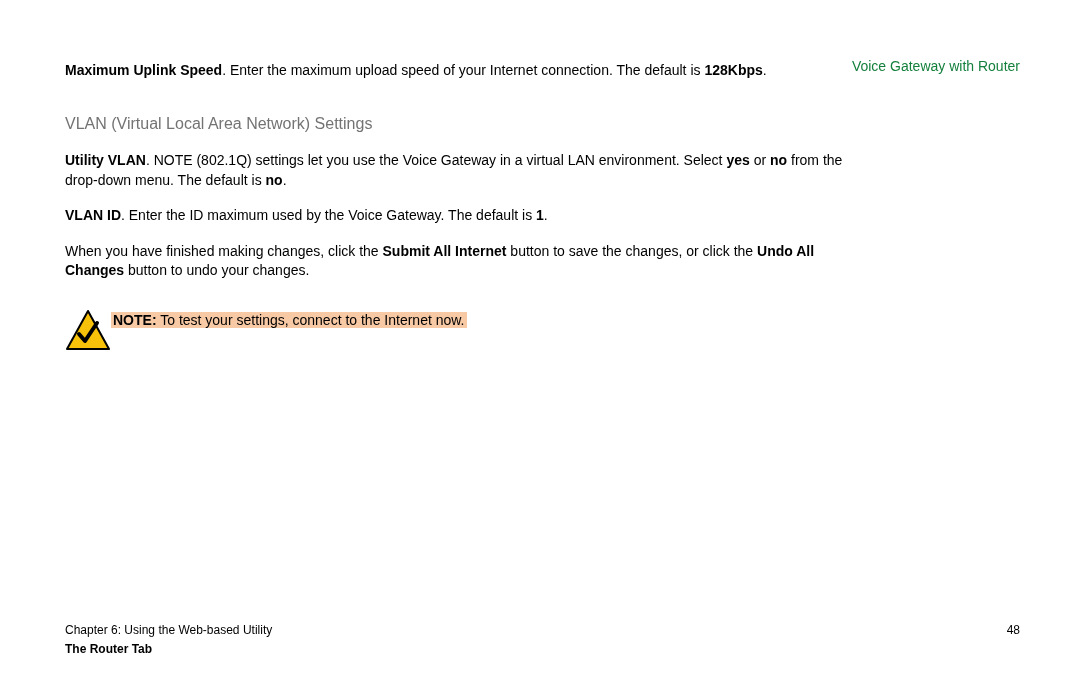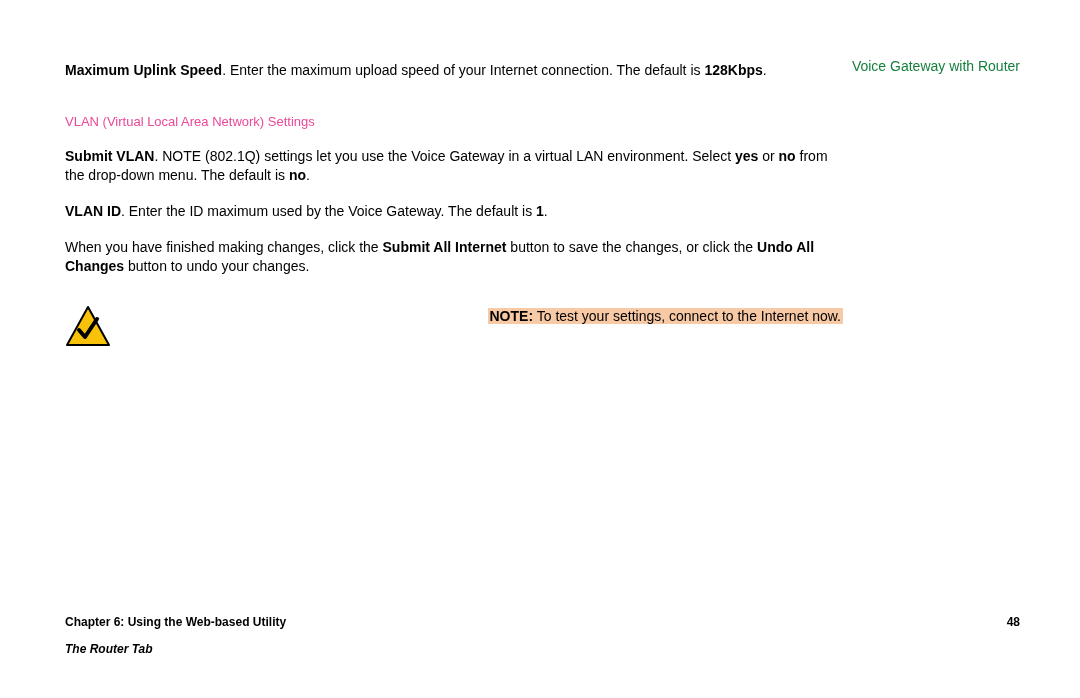--- a/index.html
+++ b/index.html
@@ -34,30 +34,29 @@
     width: 778px;
   }
   .para {
     margin: 16px 0 16px 0;
   }
   .bold {
     font-weight: 700;
   }
   h2.section-heading {
     font-weight: 400;
-    font-size: 13px;
+    font-size: 16px;
     margin: 32px 0 12px 0;
-    color: #ec4899;
+    color: #737373;
   }
   .note-row {
     display: flex;
     align-items: flex-start;
-    gap: 22px;
+    gap: 0;
     margin-top: 28px;
-    justify-content: space-between;
   }
   .note-icon {
     width: 46px;
     height: 40px;
     flex: 0 0 46px;
     position: relative;
   }
   .note-icon svg {
     display: block;
   }
@@ -73,45 +72,44 @@
     position: absolute;
     left: 65px;
     right: 60px;
     bottom: 40px;
     font-size: 12px;
     color: #000;
   }
   .footer .line1 {
     display: flex;
     justify-content: space-between;
-    font-weight: 700;
+    font-weight: 400;
   }
   .footer .line2 {
     font-weight: 700;
-    margin-top: 10px;
-    font-style: italic;
+    margin-top: 2px;
   }
 </style>
 </head>
 <body>
 
 <div class="page">
 
   <div class="header-right">Voice Gateway with Router</div>
 
   <div class="body-area">
 
     <p class="para">
       <span class="bold">Maximum Uplink Speed</span><span>. Enter the maximum upload speed of your Internet connection. The default is </span><span class="bold">128Kbps</span><span>.</span>
     </p>
 
     <h2 class="section-heading">VLAN (Virtual Local Area Network) Settings</h2>
 
     <p class="para">
-      <span class="bold">Submit VLAN</span><span>. NOTE (802.1Q) settings let you use the Voice Gateway in a virtual LAN environment. Select </span><span class="bold">yes</span><span> or </span><span class="bold">no</span><span> from the drop-down menu. The default is </span><span class="bold">no</span><span>.</span>
+      <span class="bold">Utility VLAN</span><span>. NOTE (802.1Q) settings let you use the Voice Gateway in a virtual LAN environment. Select </span><span class="bold">yes</span><span> or </span><span class="bold">no</span><span> from the drop-down menu. The default is </span><span class="bold">no</span><span>.</span>
     </p>
 
     <p class="para">
       <span class="bold">VLAN ID</span><span>. Enter the ID maximum used by the Voice Gateway. The default is </span><span class="bold">1</span><span>.</span>
     </p>
 
     <p class="para">
       <span>When you have finished making changes, click the </span><span class="bold">Submit All Internet</span><span> button to save the changes, or click the </span><span class="bold">Undo All Changes</span><span> button to undo your changes.</span>
     </p>
 

